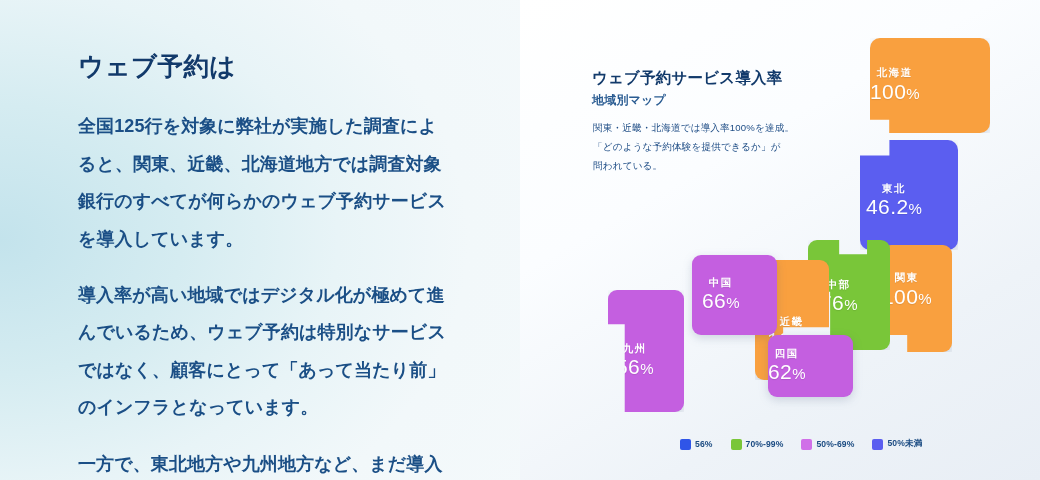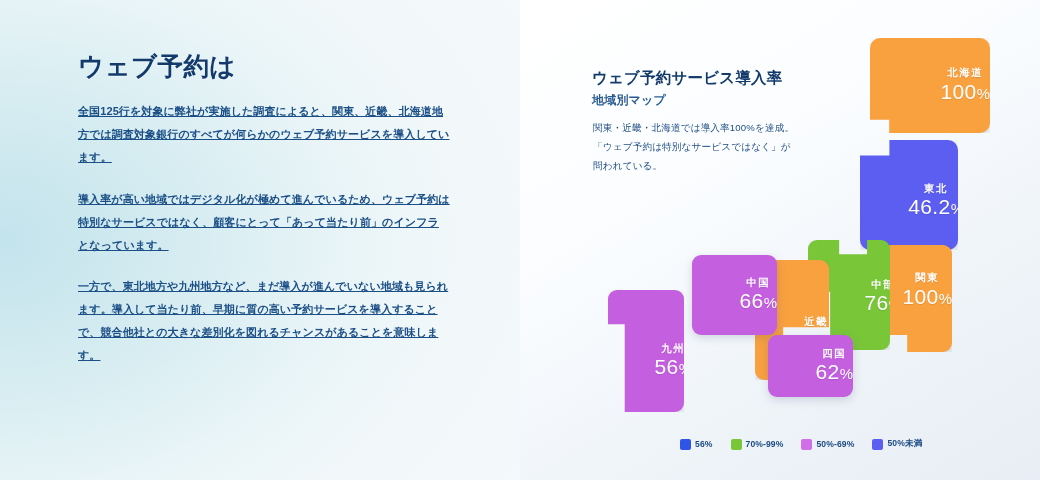--- a/index.html
+++ b/index.html
@@ -18,33 +18,32 @@
     background:
       radial-gradient(125% 100% at 0% 50%, #c3e3ec 0%, #d5ecf1 28%, #e8f4f7 52%, #f2f8fa 72%, #f4f9fb 100%);
     padding:48px 44px 0 78px;
   }
   .headline {
     color:#123a6b;
     font-size:25.5px;
     font-weight:bold;
     line-height:1.42;
     letter-spacing:.4px;
-    margin-bottom:16px;
+    margin-bottom:24px;
     text-shadow:0 1px 0 rgba(255,255,255,.45);
   }
   .headline .ln { display:block; }
   .body-copy p {
     color:#1b4f86;
-    font-size:11px;
+    font-size:18px;
     font-weight:bold;
     line-height:2.08;
     letter-spacing:.1px;
     margin-bottom:19px;
     max-width:372px;
-    text-decoration:underline;
   }
   .body-copy p:last-child { margin-bottom:0; }
 
   
   .right-panel {
     position:relative;
     width:520px; height:480px;
     background:
       linear-gradient(150deg,#ffffff 0%,#fbfdff 35%,#eef3f8 72%,#e8eef5 100%);
     overflow:hidden;
@@ -62,21 +61,21 @@
     color:#214f87; font-size:9.6px; font-weight:normal; line-height:2.0;
     letter-spacing:.15px;
   }
   .chart-desc div { white-space:nowrap; }
 
   
   .map { position:absolute; left:0; top:0; width:520px; height:432px; }
   .region {
     position:absolute;
     display:flex; flex-direction:column;
-    align-items:flex-end; justify-content:center;
+    align-items:flex-start; justify-content:center;
     color:#ffffff;
     filter:drop-shadow(0 3px 5px rgba(60,80,120,.20));
   }
   .region .r-name {
     font-size:10.4px; font-weight:bold; letter-spacing:1.6px;
     line-height:1.1; margin-bottom:1px;
     text-shadow:0 1px 1px rgba(0,0,0,.10);
   }
   .region .r-val {
     font-size:21px; font-weight:400; letter-spacing:.4px; line-height:1.15;
@@ -146,21 +145,21 @@
     </div>
   </section>
 
   <section class="right-panel">
 
     <div class="chart-title">ウェブ予約サービス導入率</div>
     <div class="chart-subtitle">地域別マップ</div>
 
     <div class="chart-desc">
       <div>関東・近畿・北海道では導入率100%を達成。</div>
-      <div>「ウェブ予約は特別なサービスではなく」が</div>
+      <div>「どのような予約体験を提供できるか」が</div>
       <div>問われている。</div>
     </div>
 
     <div class="map">
 
       <div class="region" id="reg-hokkaido" style="background:#f9a03f">
         <div class="r-text">
           <div class="r-name">北海道</div>
           <div class="r-val"><span>100</span><span class="pct">%</span></div>
         </div>

